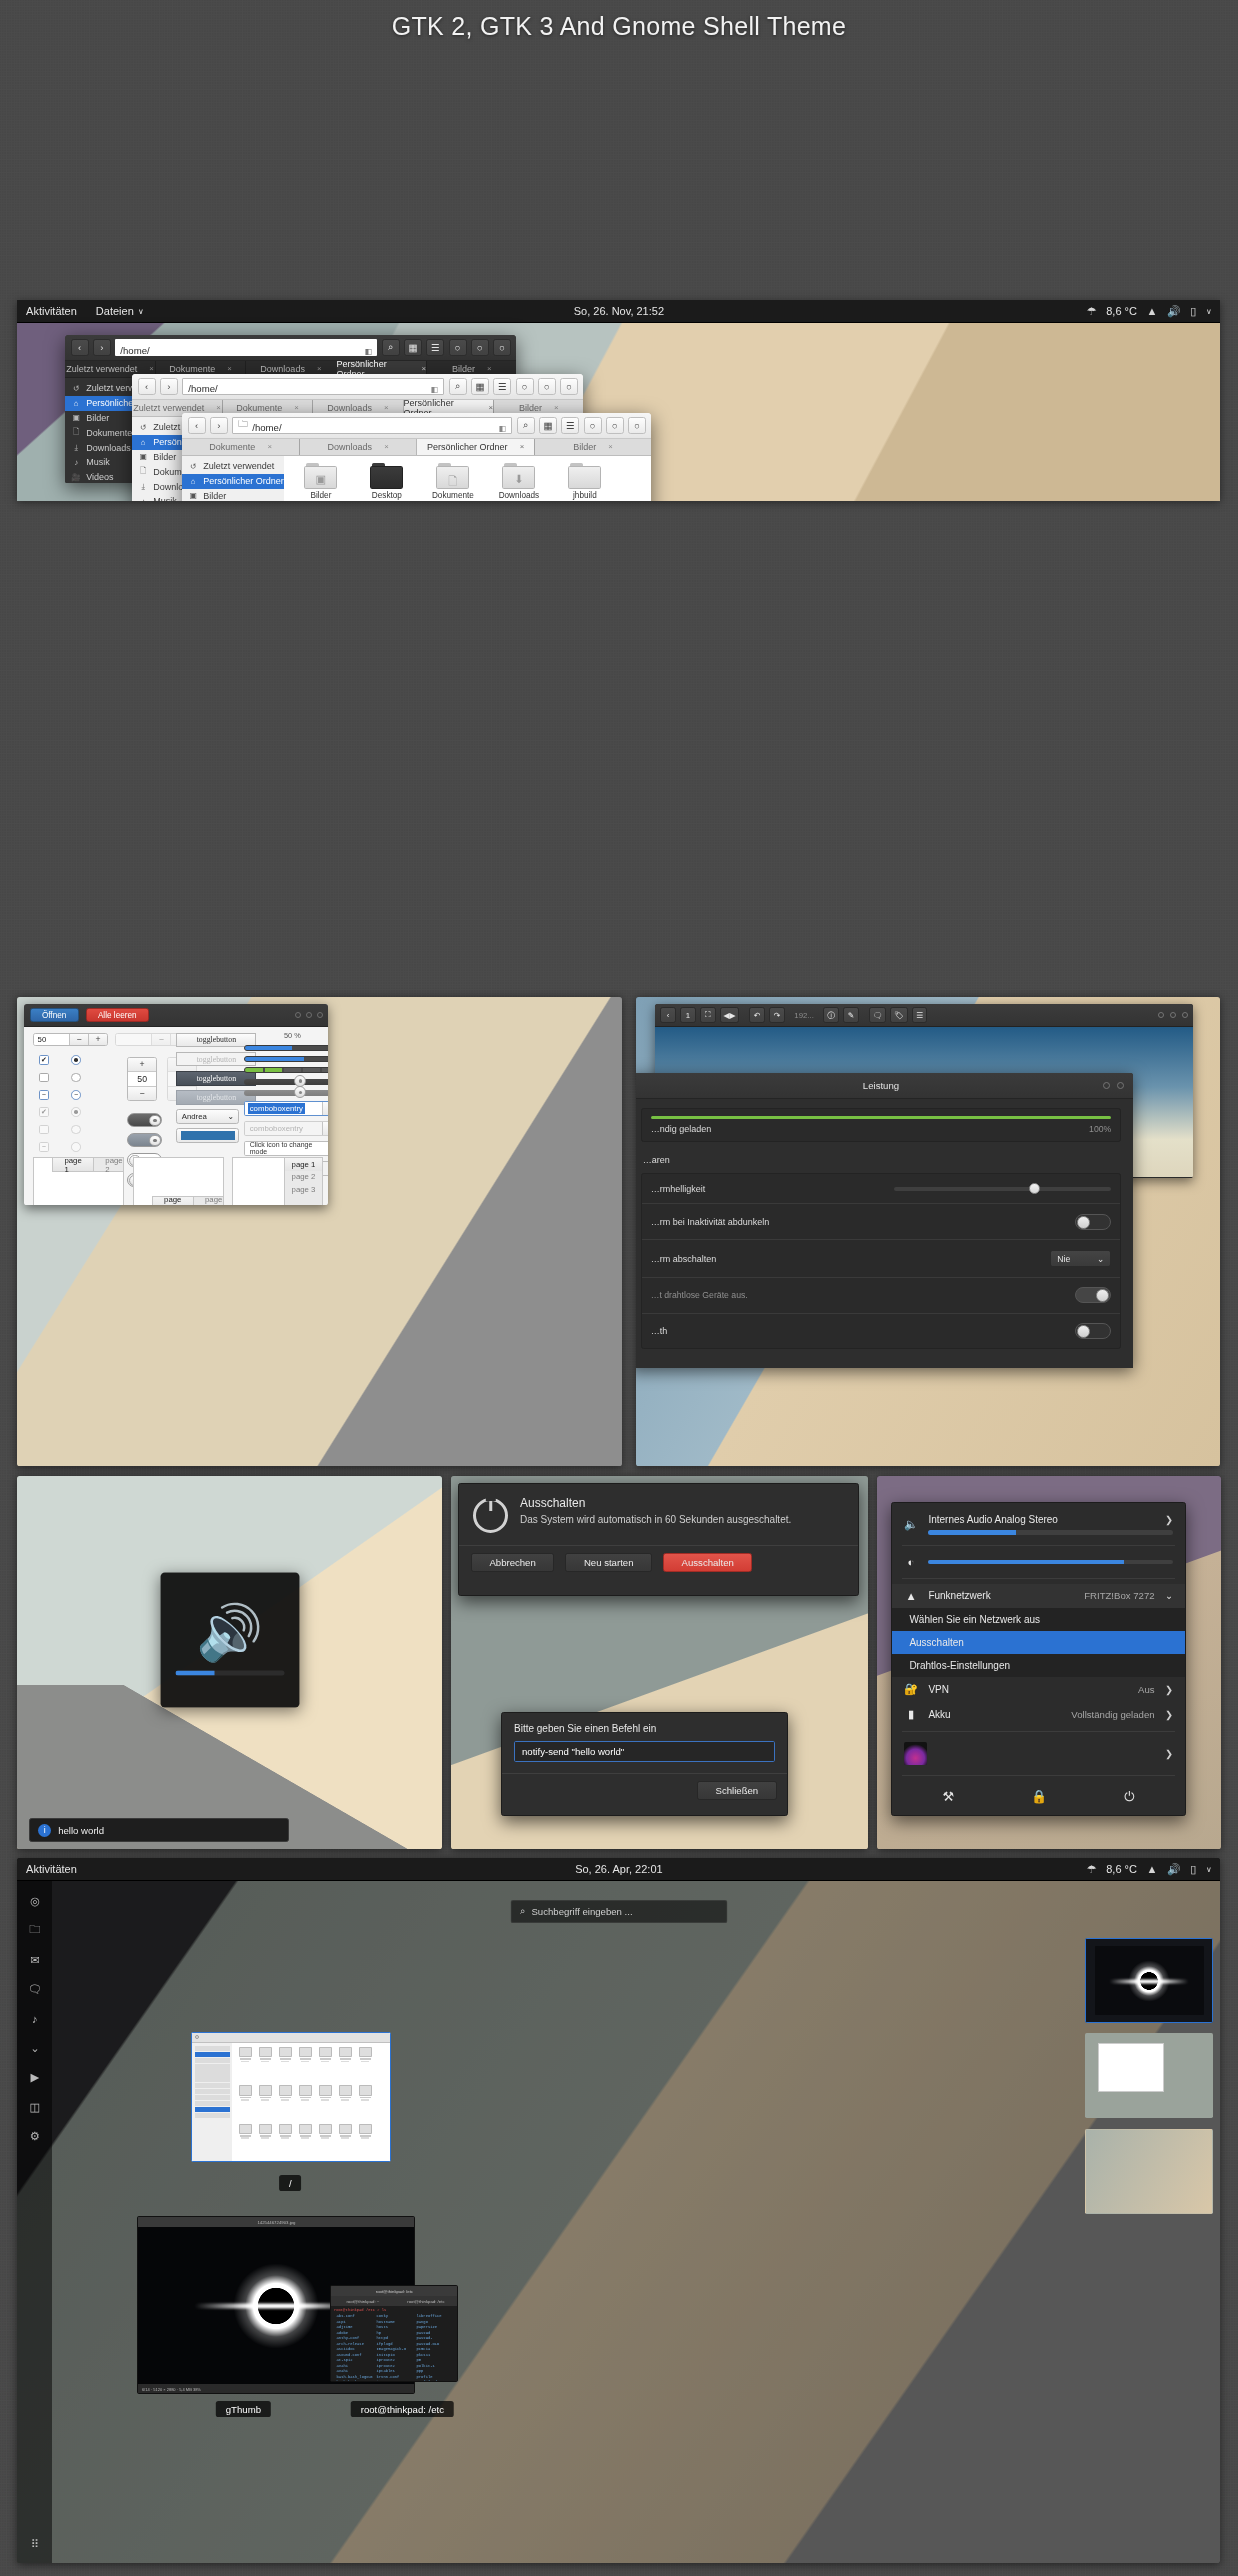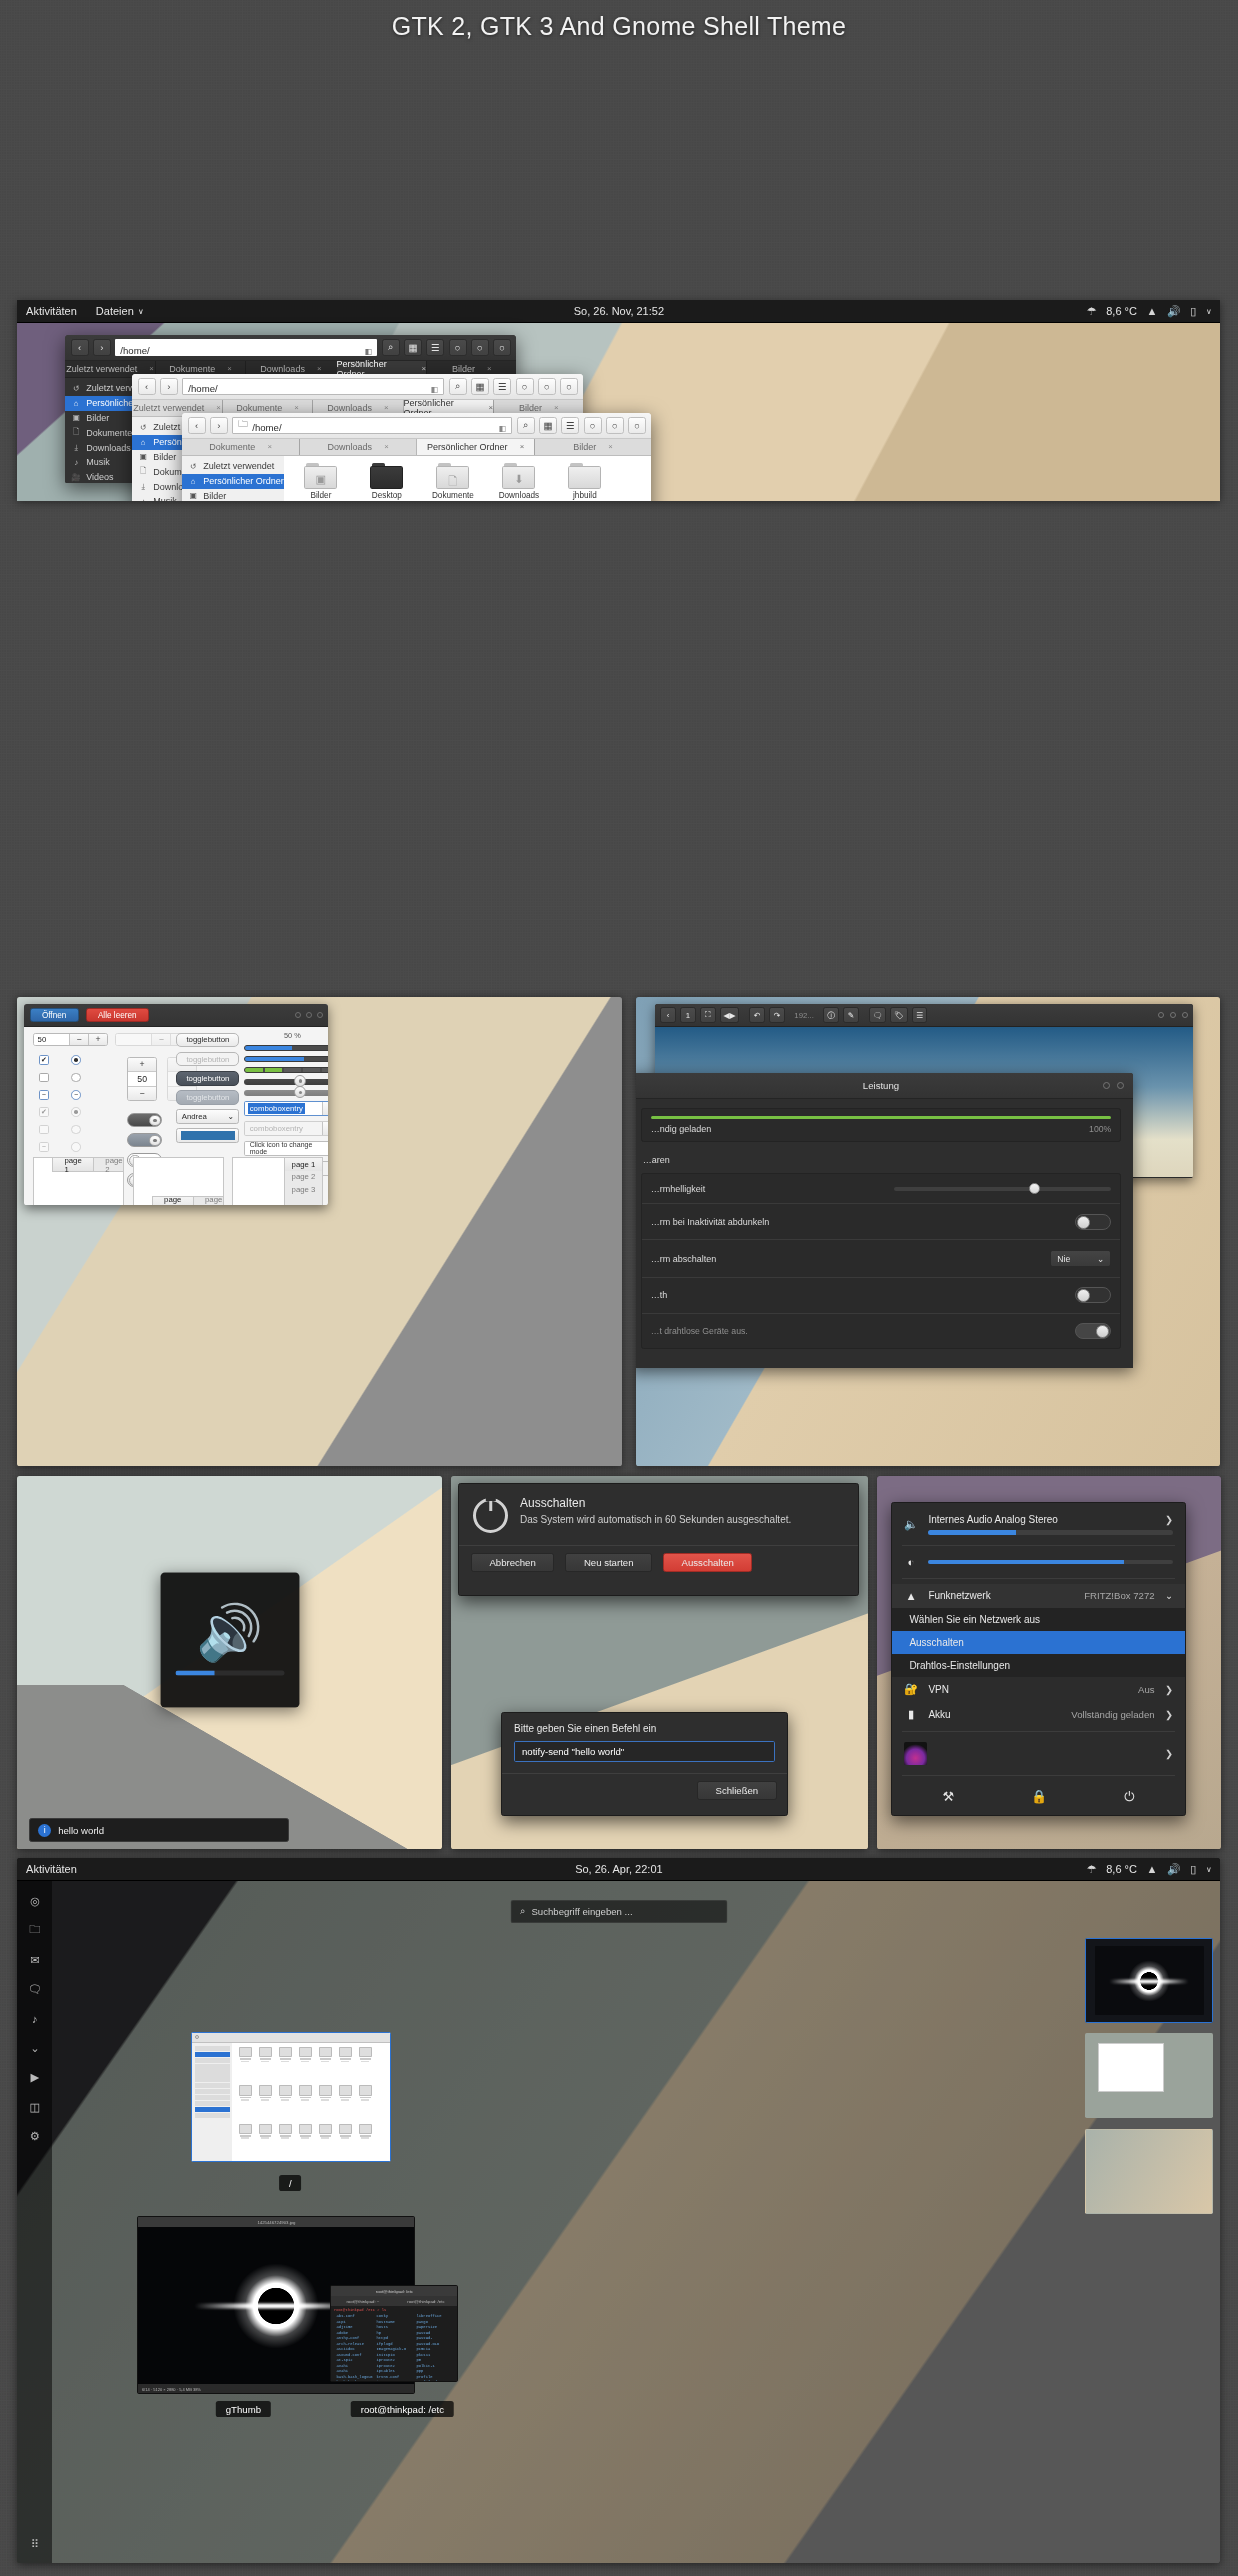--- a/index.html
+++ b/index.html
@@ -138,22 +138,22 @@
   .swt.on{background:linear-gradient(#6d6d6d,#494949)}
   .swt.on2{background:linear-gradient(#9aa2ac,#7c858f)}
   .swt.off{background:#fff}
   .swt.off2{background:#eee}
   .swt i{position:absolute;top:0.9px;width:11.3px;height:11.3px;border-radius:50%;
      background:linear-gradient(#fff,#e2e2e2);border:0.9px solid #a5a5a5;display:flex;align-items:center;justify-content:center}
   .swt i:after{content:"";width:3.5px;height:3.5px;border-radius:50%;background:#7d7d7d}
   .swt.on i,.swt.on2 i{right:0.9px}
   .swt.off i,.swt.off2 i{left:0.9px}
 
-  .tgl{width:63px;height:14.8px;border-radius:5px;display:flex;align-items:center;justify-content:center;
-     font-size:7.8px;border:0.9px solid #b7b7b7;}
+  .tgl{width:80px;height:14.8px;border-radius:0;display:flex;align-items:center;justify-content:center;
+     font-size:7.8px;border:0.9px solid #b7b7b7;font-family:Liberation Serif, serif;}
   .tgl.n{background:linear-gradient(#fcfcfc,#e9e9e9);color:#2a2a2a}
   .tgl.d{background:#f3f3f3;color:#b4b4b4}
   .tgl.a{background:linear-gradient(#5d6570,#484f58);color:#fff;border-color:#3a3f46}
   .tgl.ad{background:linear-gradient(#b6bcc4,#a3aab2);color:#e3e6e9;border-color:#9aa0a8}
   .cbo{width:63px;height:14.8px;border-radius:2.6px;display:flex;align-items:center;justify-content:space-between;
      padding:0 4.3px;font-size:7.8px;background:linear-gradient(#fcfcfc,#e9e9e9);border:0.9px solid #b7b7b7;color:#2a2a2a}
   .colbtn{width:63px;height:14.8px;border-radius:2.6px;background:linear-gradient(#fcfcfc,#e9e9e9);
      border:0.9px solid #b7b7b7;display:flex;align-items:center;justify-content:center}
   .colbtn i{width:54px;height:8.7px;background:#2f72ac;display:block}
 
@@ -796,28 +796,28 @@
             </span>
         </div>
         <div class="ls-row">
           <span>…rm abschalten</span>
           <span class="dcombo">
             <span>Nie</span>
             <span>⌄</span>
           </span>
         </div>
         <div class="ls-row">
+          <span class="ls-sub">…t drahtlose Geräte aus.</span>
+          <span class="dswt on">
+              <i></i>
+            </span>
+        </div>
+        <div class="ls-row">
           <span>…th</span>
           <span class="dswt off">
-              <i></i>
-            </span>
-        </div>
-        <div class="ls-row">
-          <span class="ls-sub">…t drahtlose Geräte aus.</span>
-          <span class="dswt on">
               <i></i>
             </span>
         </div>
       </div>
     </div>
   </div>
 </div>
 
 <div class="panel" id="shot4">
   <div class="v-wall"></div>

